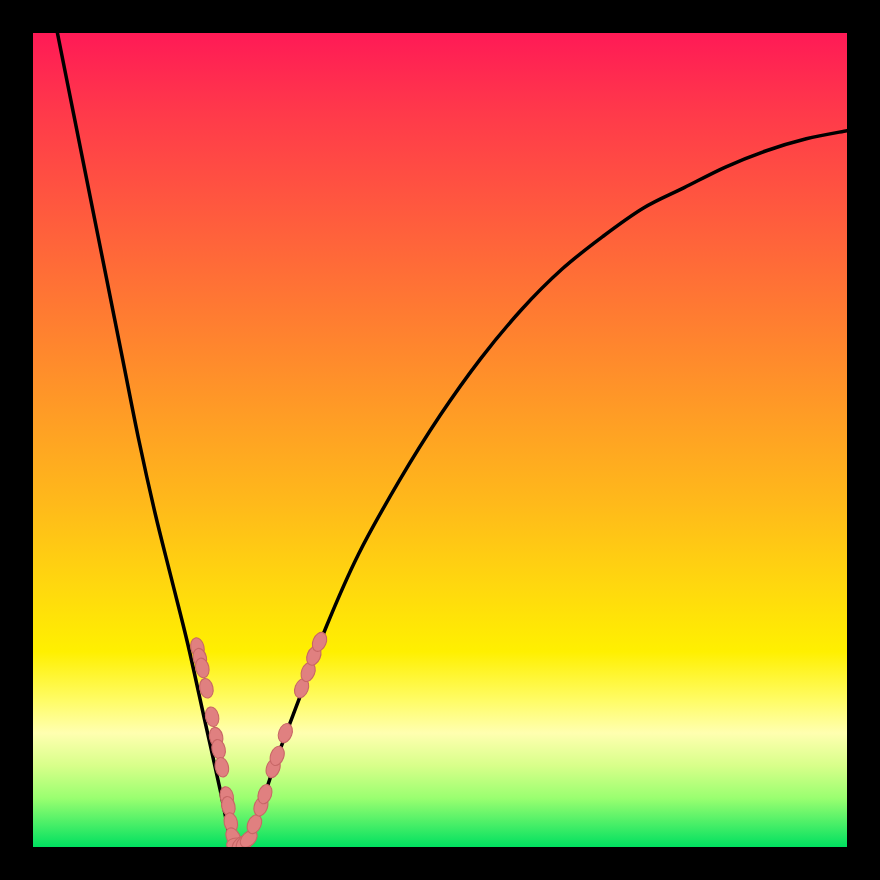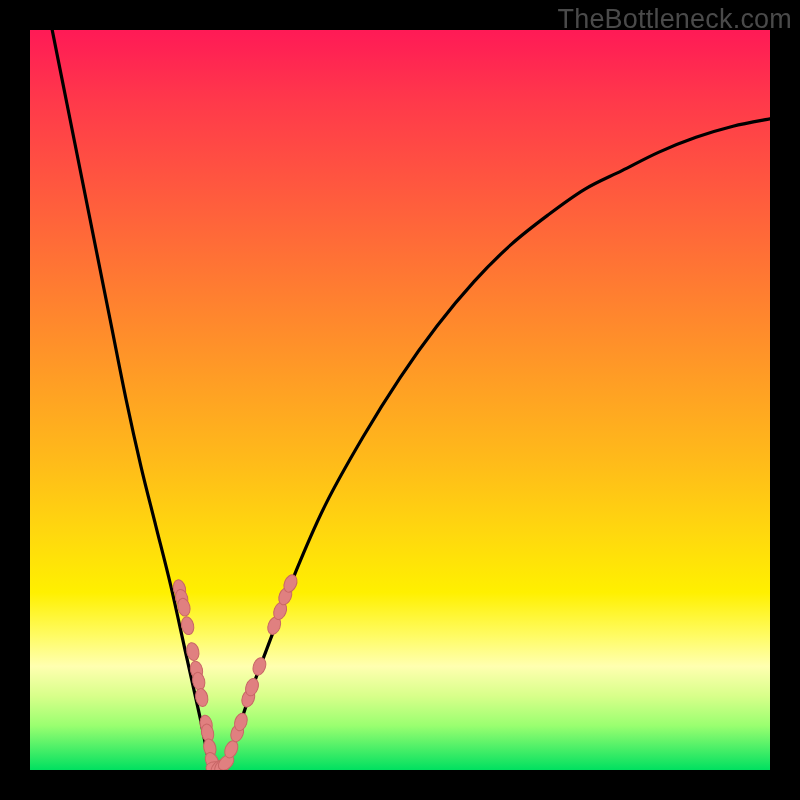--- a/index.html
+++ b/index.html
@@ -88,14 +88,13 @@
           <ellipse cx="218.30" cy="668.22" rx="9" ry="6" transform="rotate(-70.3 218.30 668.22)" fill="#e08080" stroke="#c86666" stroke-width="1"></ellipse>
           <ellipse cx="222.00" cy="657.12" rx="9" ry="6" transform="rotate(-70.3 222.00 657.12)" fill="#e08080" stroke="#c86666" stroke-width="1"></ellipse>
           <ellipse cx="229.40" cy="636.40" rx="9" ry="6" transform="rotate(-70.3 229.40 636.40)" fill="#e08080" stroke="#c86666" stroke-width="1"></ellipse>
           <ellipse cx="244.20" cy="595.70" rx="9" ry="6" transform="rotate(-69.4 244.20 595.70)" fill="#e08080" stroke="#c86666" stroke-width="1"></ellipse>
           <ellipse cx="250.12" cy="580.90" rx="9" ry="6" transform="rotate(-69.4 250.12 580.90)" fill="#e08080" stroke="#c86666" stroke-width="1"></ellipse>
           <ellipse cx="255.30" cy="566.10" rx="9" ry="6" transform="rotate(-67.6 255.30 566.10)" fill="#e08080" stroke="#c86666" stroke-width="1"></ellipse>
           <ellipse cx="260.48" cy="553.52" rx="9" ry="6" transform="rotate(-67.6 260.48 553.52)" fill="#e08080" stroke="#c86666" stroke-width="1"></ellipse>
         </g>
     </svg>
   </div>
-  <div class="watermark">TheBottleneck.com</div>
 </div>
 
 </body></html>

